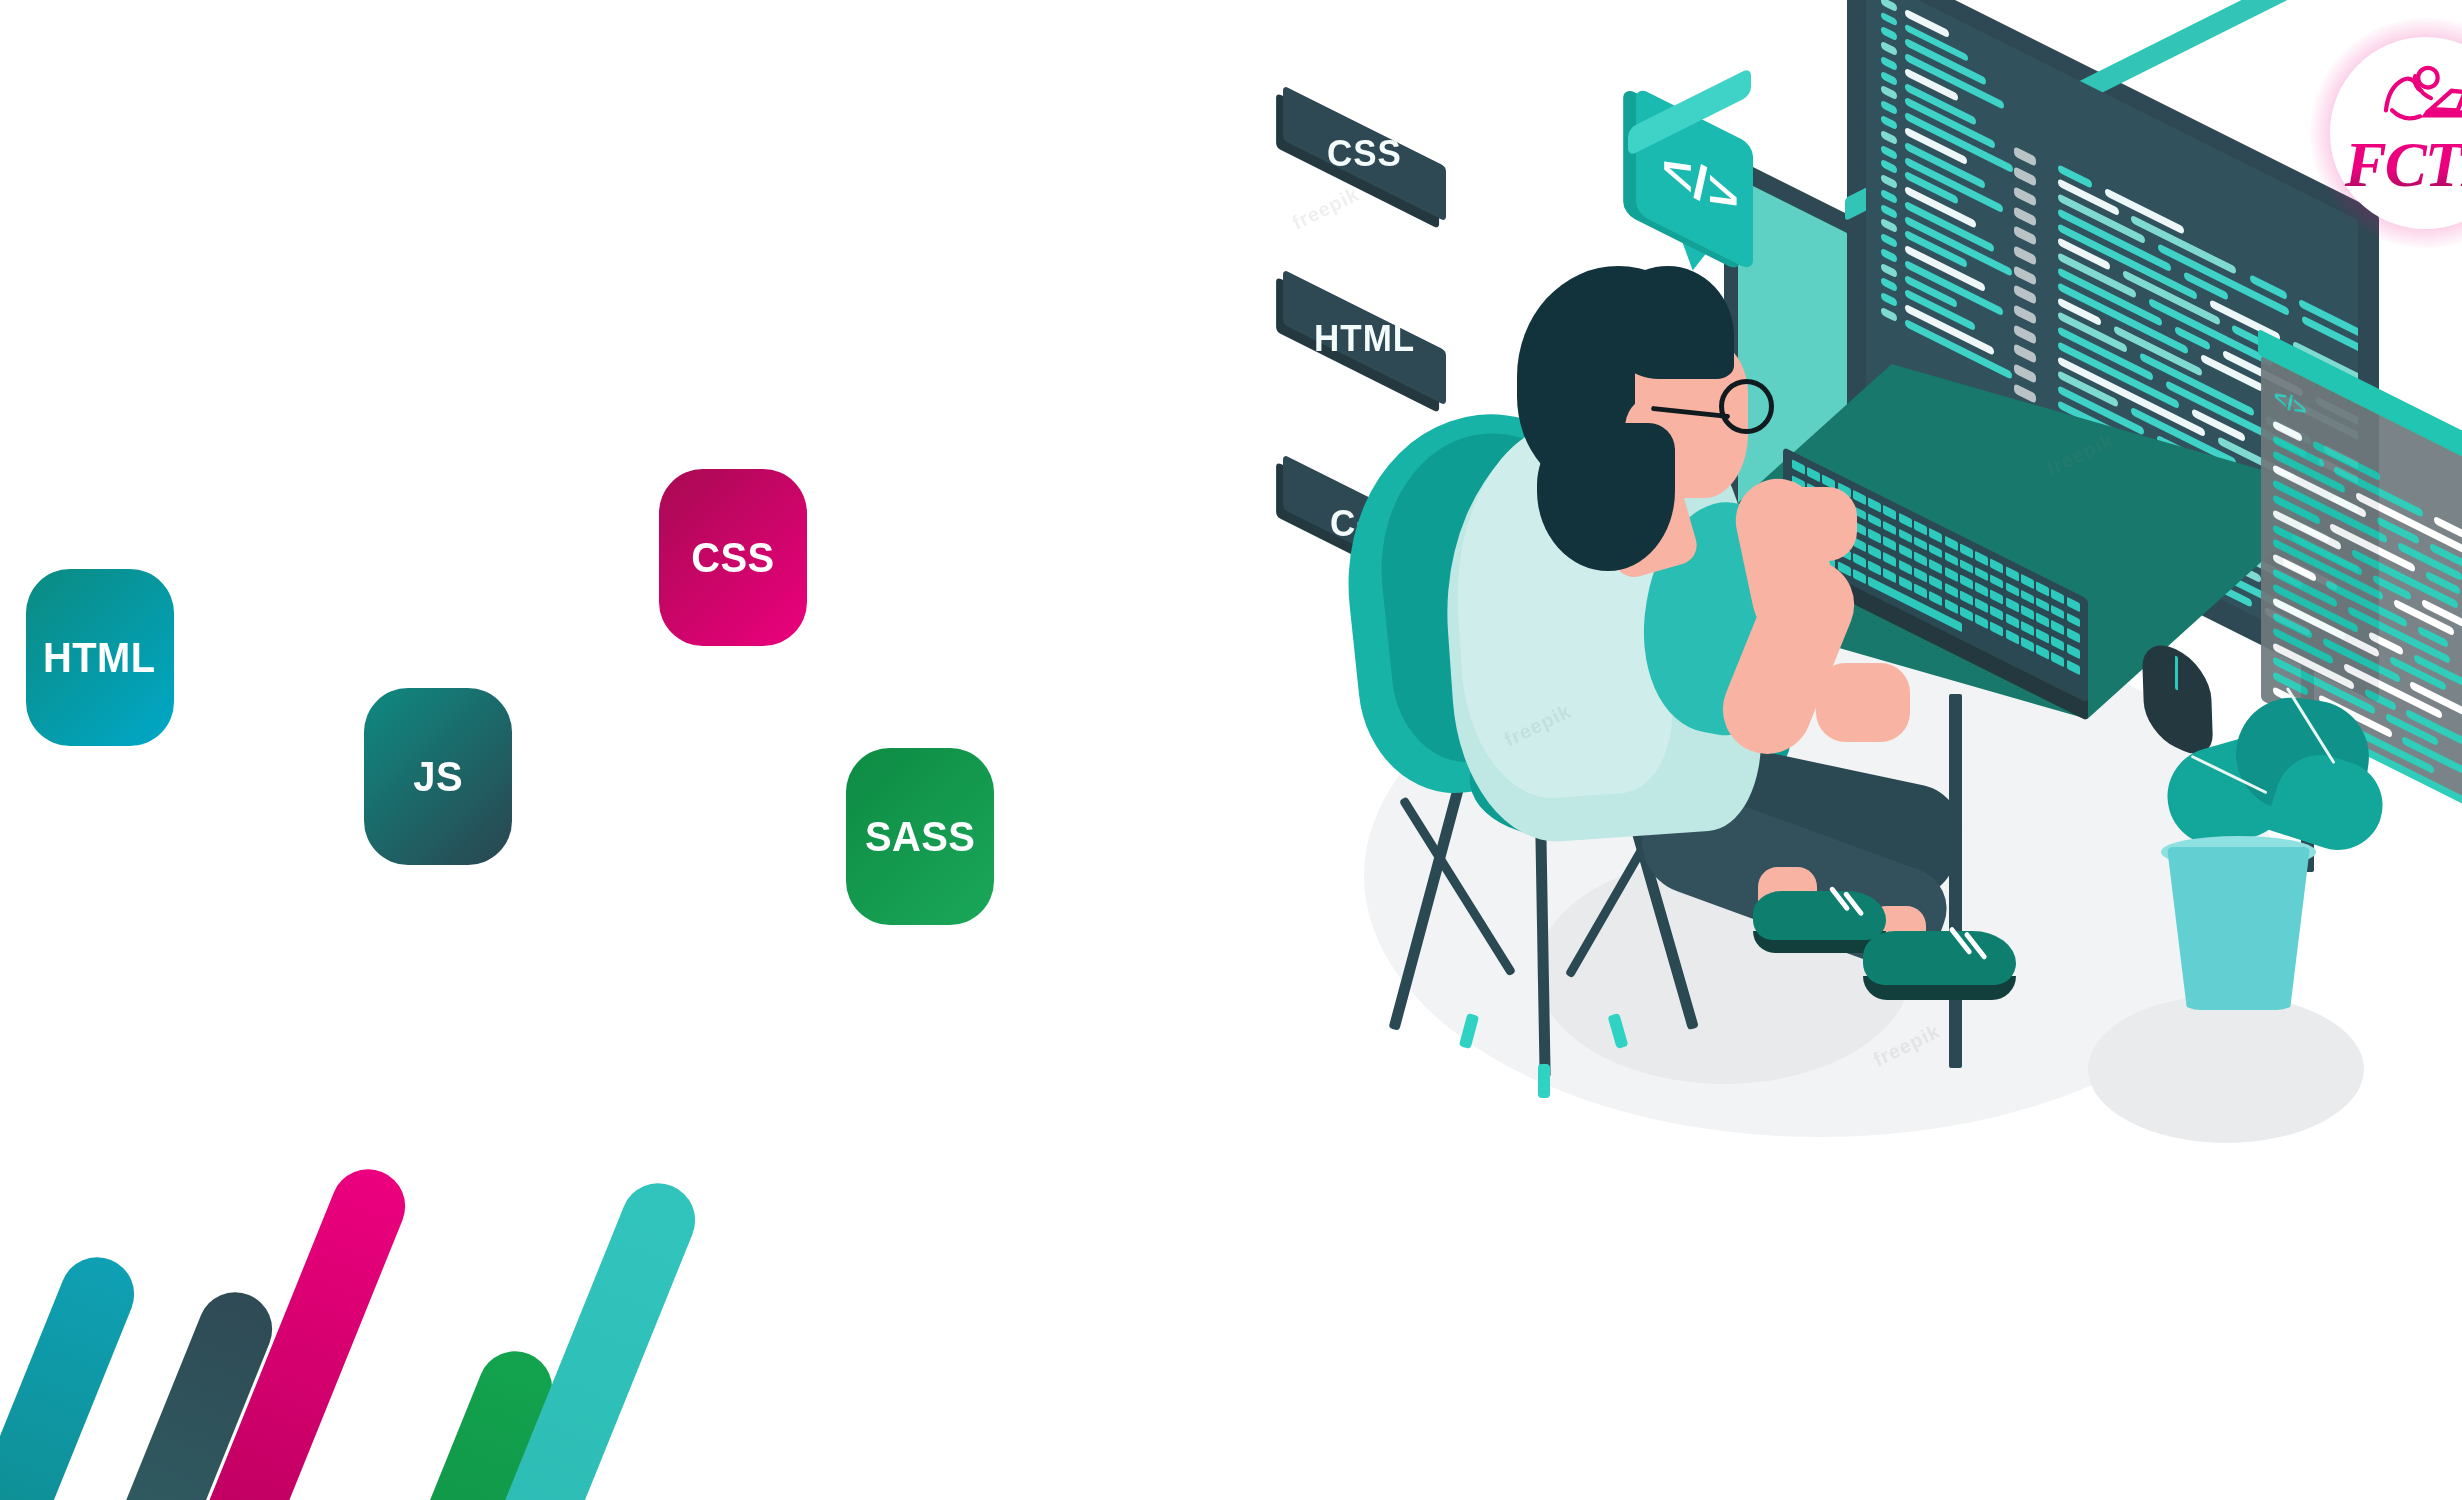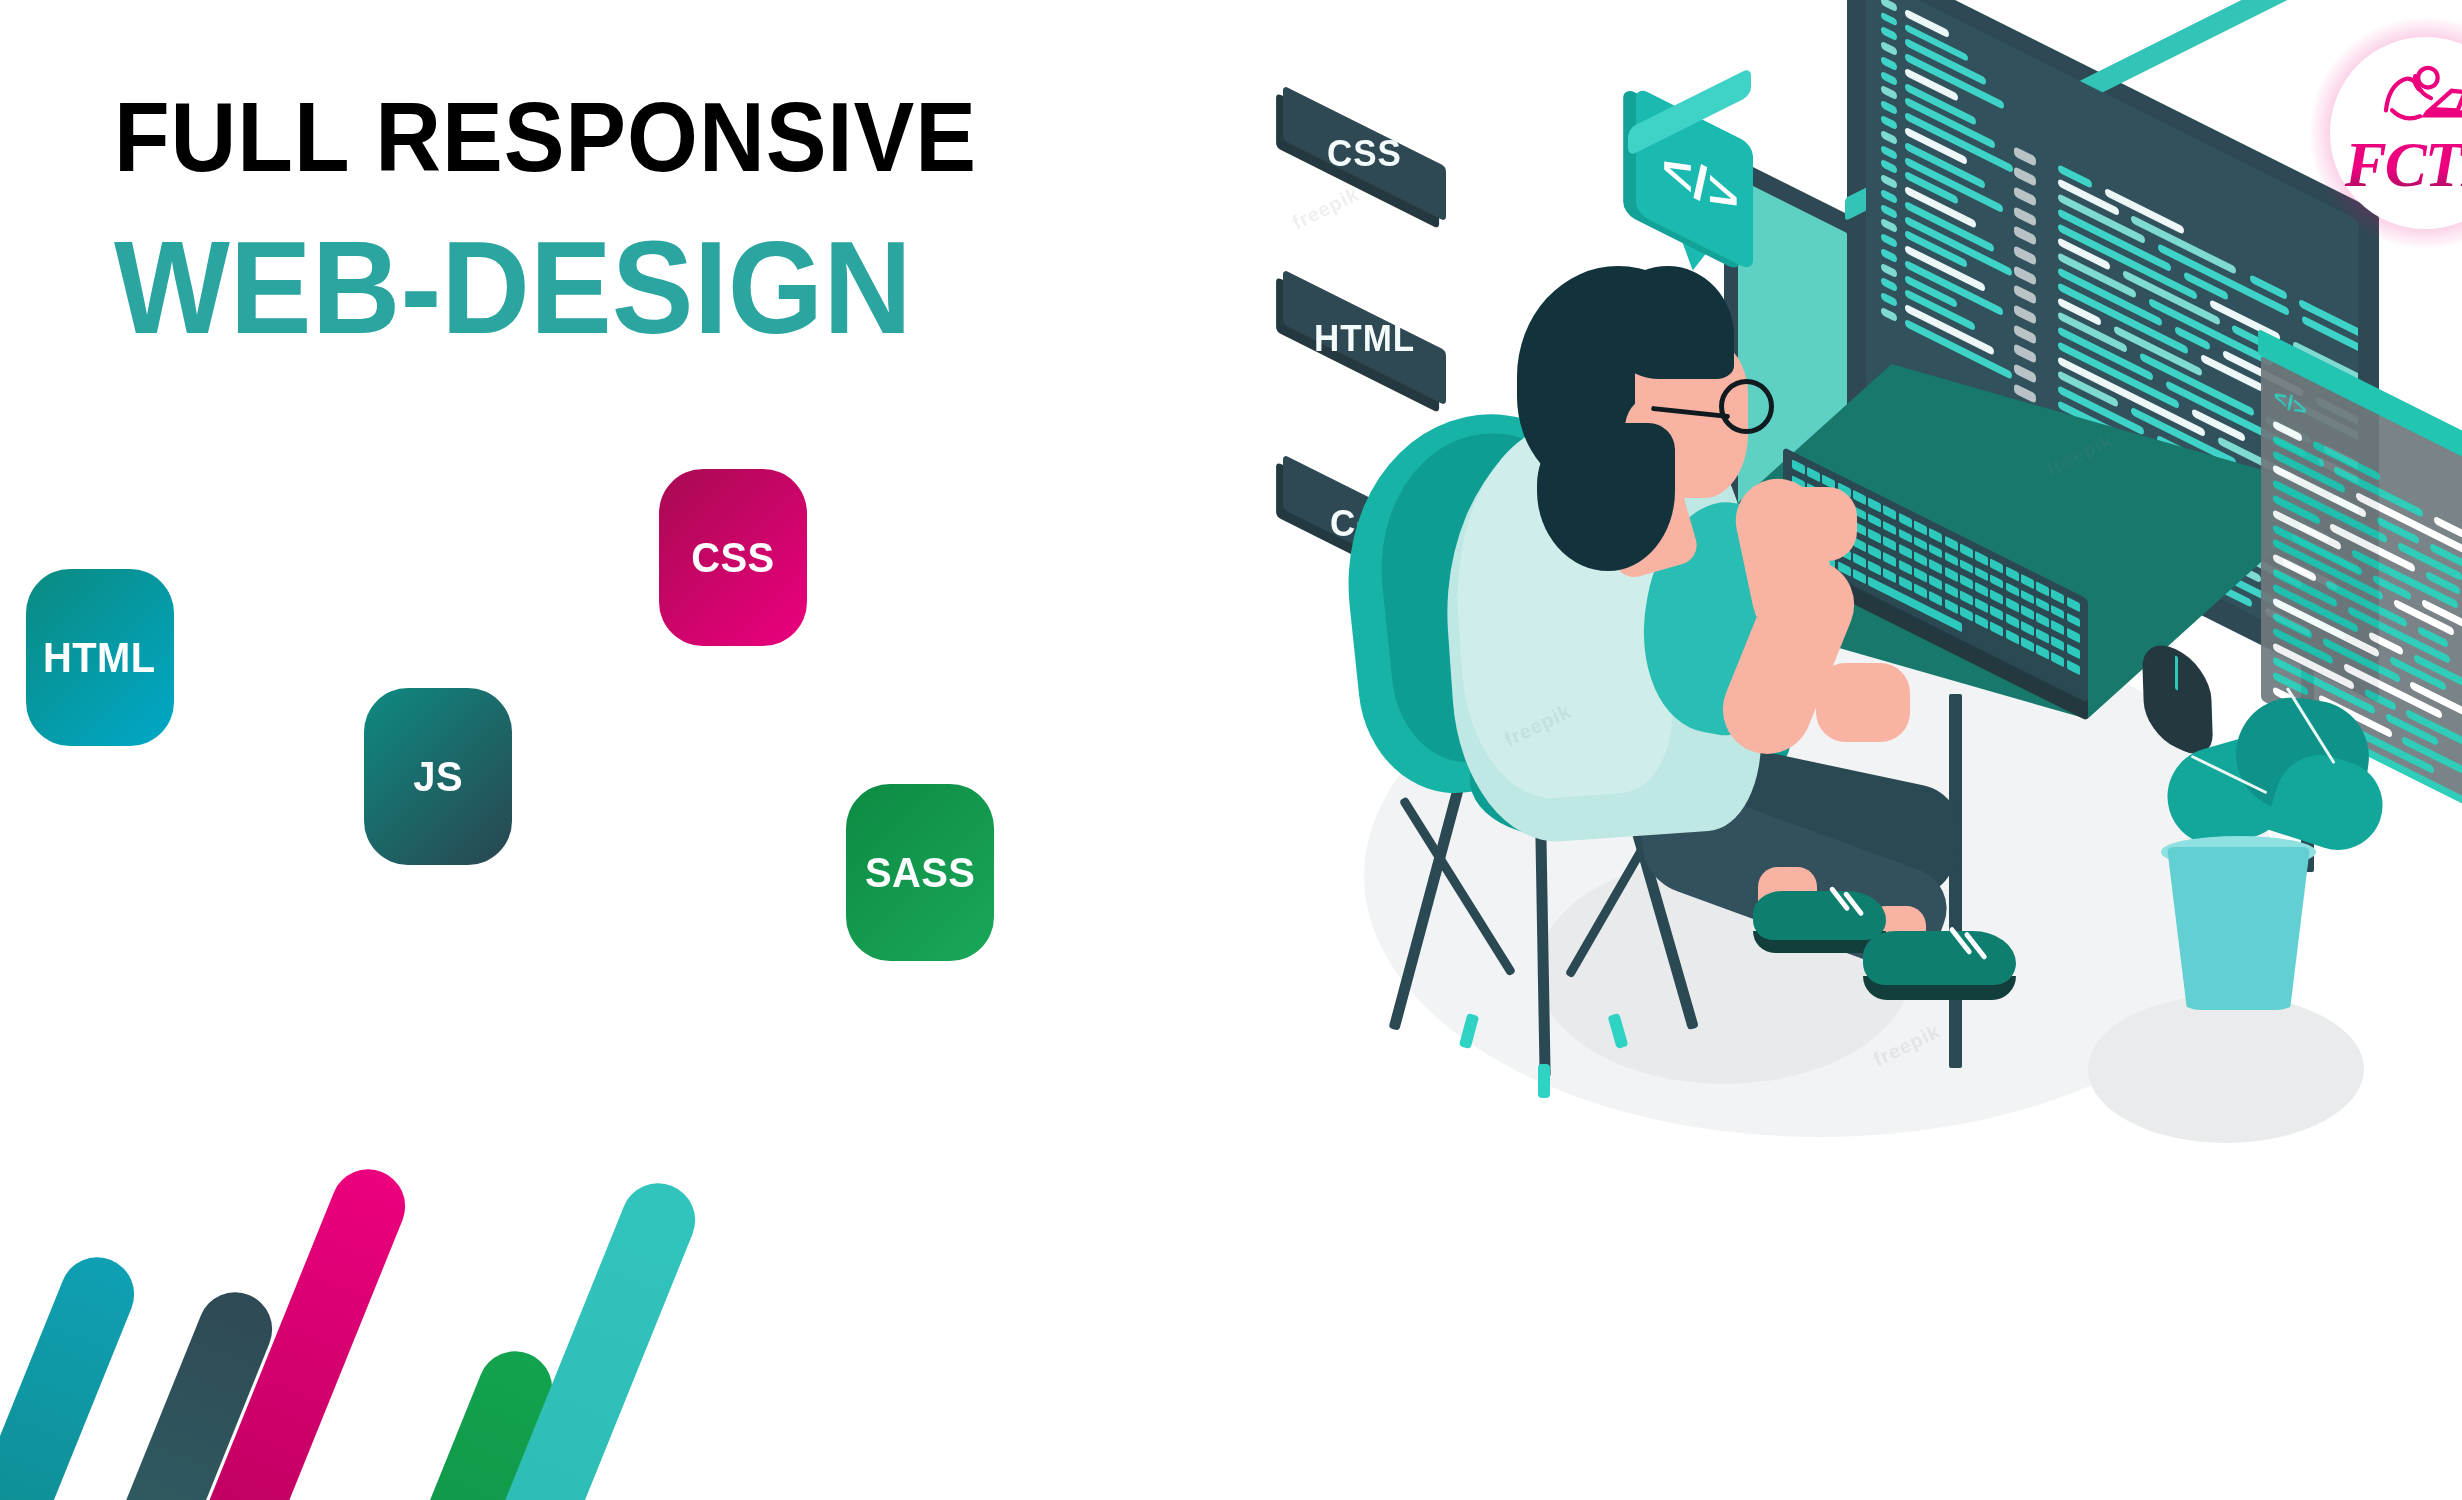--- a/index.html
+++ b/index.html
@@ -296,36 +296,32 @@
   .wm{
     position:absolute;color:rgba(120,130,135,.13);font-size:19.7px;font-weight:700;
     letter-spacing:1px;pointer-events:none;
   }
 </style>
 </head>
 <body>
 
 <div class="stage">
 
-  <div class="headline">
-    <div class="h-top" style="color: rgb(0, 0, 0);">FULL RESPONSIVE</div>
-    <div class="h-sub" id="h-sub" style="color: rgb(42, 165, 160);">WEB-DESIGN</div>
-  </div>
 
   <div id="badges">
       <div class="badge" style="left: 25.6px; top: 569px; width: 148px; height: 177px; font-size: 42px; background: linear-gradient(135deg, rgb(11, 138, 128), rgb(0, 168, 200));">
         <span>HTML</span>
       </div>
       <div class="badge" style="left: 659px; top: 469px; width: 148px; height: 177px; font-size: 42px; background: linear-gradient(135deg, rgb(168, 10, 82), rgb(236, 0, 126));">
         <span>CSS</span>
       </div>
       <div class="badge" style="left: 364px; top: 688px; width: 148px; height: 177px; font-size: 42px; background: linear-gradient(135deg, rgb(14, 138, 129), rgb(42, 69, 80));">
         <span>JS</span>
       </div>
-      <div class="badge" style="left: 846px; top: 784px; width: 148px; height: 177px; font-size: 42px; background: linear-gradient(135deg, rgb(13, 138, 67), rgb(26, 168, 90));">
+      <div class="badge" style="left: 846px; top: 748px; width: 148px; height: 177px; font-size: 42px; background: linear-gradient(135deg, rgb(13, 138, 67), rgb(26, 168, 90));">
         <span>SASS</span>
       </div>
     </div>
 
   <div class="ribbons" id="ribbons">
       <div class="ribbon" style="left: 74px; top: 246px; width: 74px; height: 542px; background: linear-gradient(rgb(15, 160, 180), rgb(15, 127, 120)); transform: rotate(22deg); transform-origin: 50% 0px;"></div>
       <div class="ribbon" style="left: 212px; top: 281px; width: 74px; height: 507px; background: linear-gradient(rgb(47, 74, 85), rgb(47, 106, 108)); transform: rotate(22deg); transform-origin: 50% 0px;"></div>
       <div class="ribbon" style="left: 345px; top: 158px; width: 74px; height: 630px; background: linear-gradient(rgb(236, 0, 126), rgb(163, 0, 78)); transform: rotate(22deg); transform-origin: 50% 0px;"></div>
       <div class="ribbon" style="left: 492px; top: 340px; width: 74px; height: 448px; background: linear-gradient(rgb(19, 163, 78), rgb(13, 138, 67)); transform: rotate(22deg); transform-origin: 50% 0px;"></div>
       <div class="ribbon" style="left: 635px; top: 172px; width: 74px; height: 616px; background: linear-gradient(rgb(49, 196, 189), rgb(43, 184, 176)); transform: rotate(22deg); transform-origin: 50% 0px;"></div>

